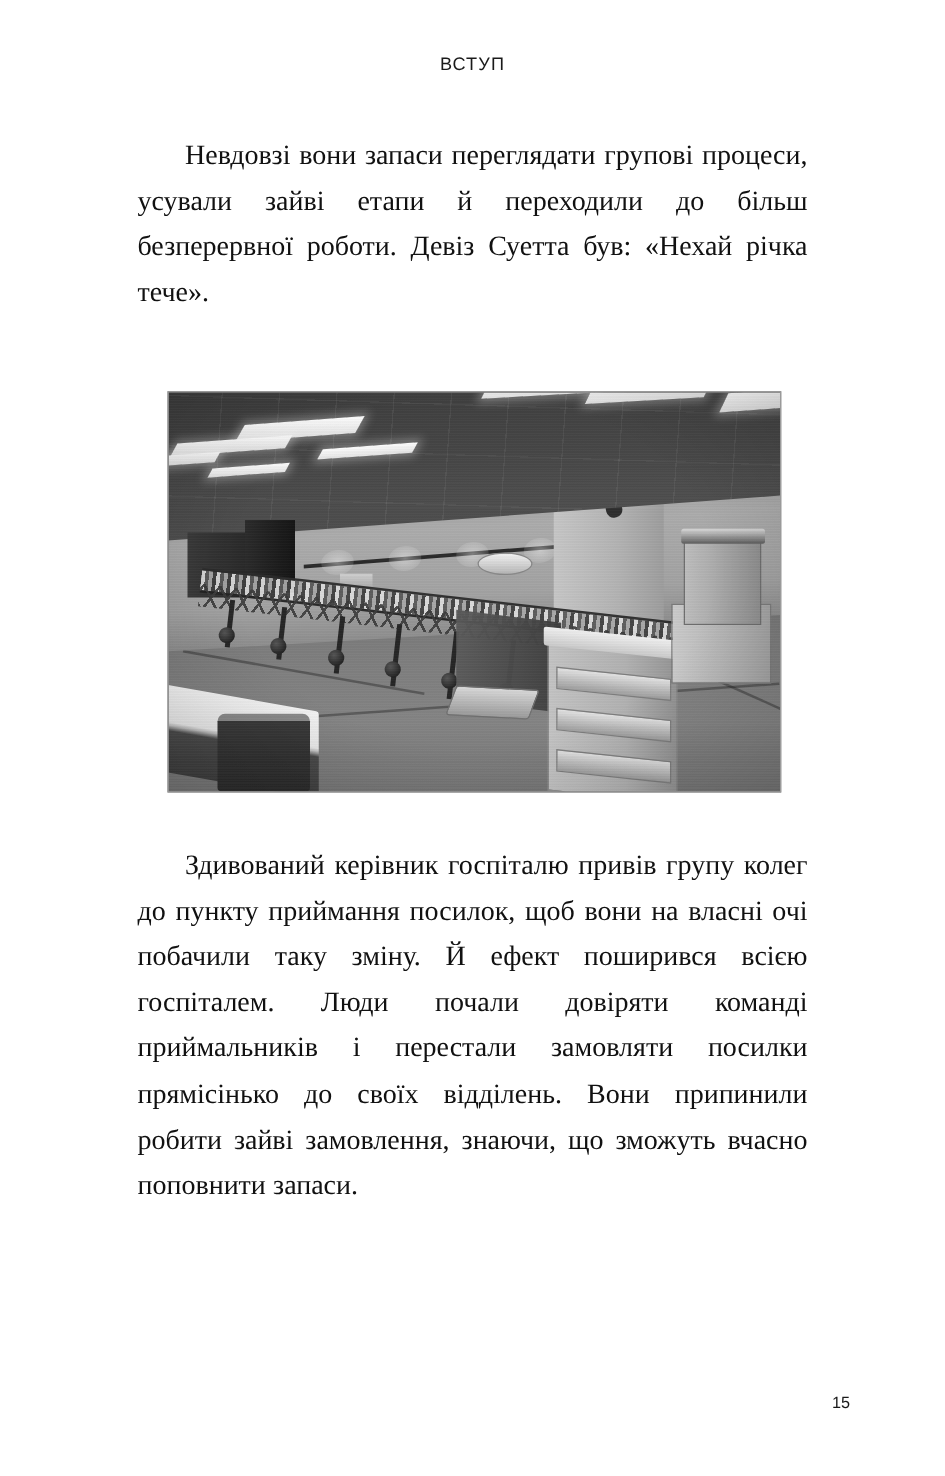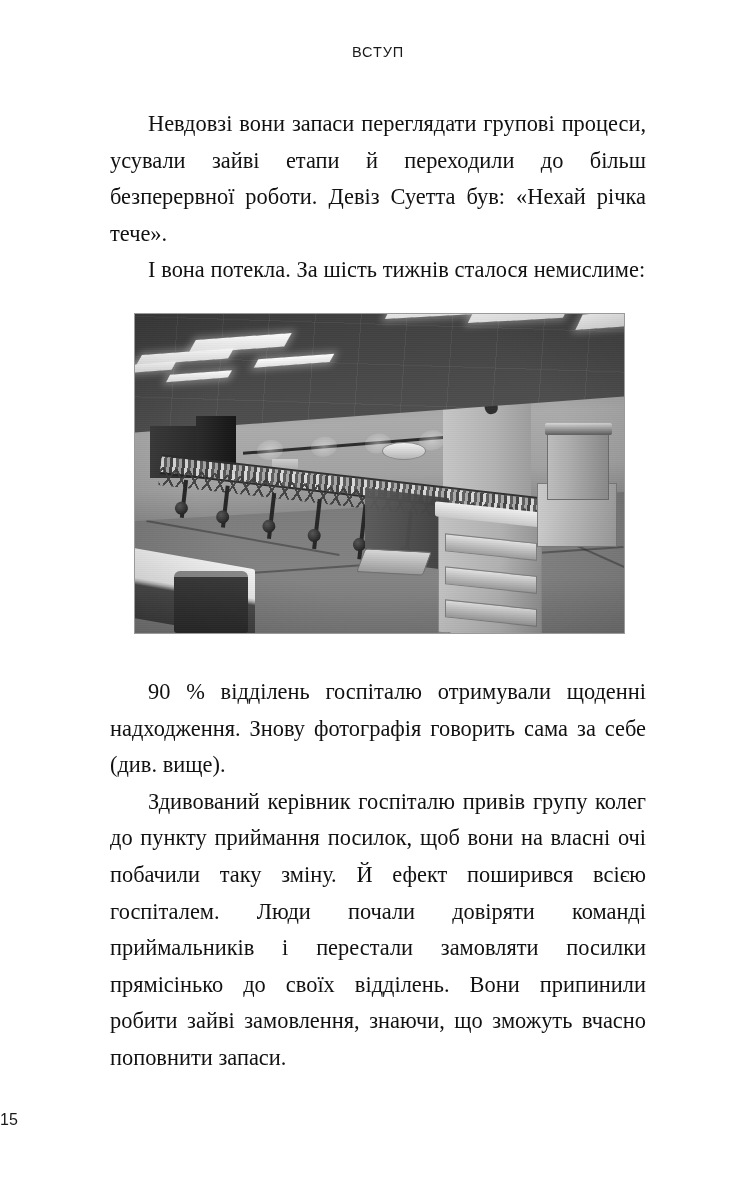--- a/index.html
+++ b/index.html
@@ -282,36 +282,35 @@
     background-image:
       repeating-linear-gradient(0deg, rgba(255,255,255,.02) 0 1px, rgba(0,0,0,.02) 1px 2px);
     pointer-events: none;
   }
 
   .folio {
     position: absolute;
     bottom: 52px;
     left: 0;
     width: 680px;
-    text-align: left;
+    text-align: right;
     font-family: "Liberation Sans", sans-serif;
-    font-size: 16px;
+    font-size: 13px;
     color: #1a1a1a;
   }
 </style>
 </head>
 <body>
 
 <div class="page">
 
   <div class="running-head">ВСТУП</div>
 
   <div class="body-col">
     <p class="para">Невдовзі вони запаси переглядати групові процеси, усували зайві етапи й переходили до більш безперервної роботи. Девіз Суетта був: «Нехай річка тече».</p>
-    <p class="para">І вона потекла. За шість тижнів сталося немислиме:</p>
   </div>
 
   <div class="figure">
     <div class="photo">
 
       <div class="floor"></div>
       <div class="floor-seam" style="left:0;top:78%;width:100%;transform:rotate(-4deg);"></div>
       <div class="floor-seam" style="left:40%;top:60%;width:64%;transform:rotate(24deg);"></div>
       <div class="floor-seam" style="left:2%;top:70%;width:40%;transform:rotate(10deg);"></div>
 
@@ -382,18 +381,17 @@
 
       <div class="table-white"></div>
       <div class="bin-dark"></div>
 
       <div class="vignette"></div>
       <div class="grain"></div>
     </div>
   </div>
 
   <div class="body-col" style="top:674px">
-    <p class="para">90 % відділень госпіталю отримували щоденні надходження. Знову фотографія говорить сама за себе (див. вище).</p>
     <p class="para">Здивований керівник госпіталю привів групу колег до пункту приймання посилок, щоб вони на власні очі побачили таку зміну. Й ефект поширився всією госпіталем. Люди почали довіряти команді приймальників і перестали замовляти посилки прямісінько до своїх відділень. Вони припинили робити зайві замовлення, знаючи, що зможуть вчасно поповнити запаси.</p>
   </div>
 
   <div class="folio">15</div>
 </div>
 
 </body></html>

